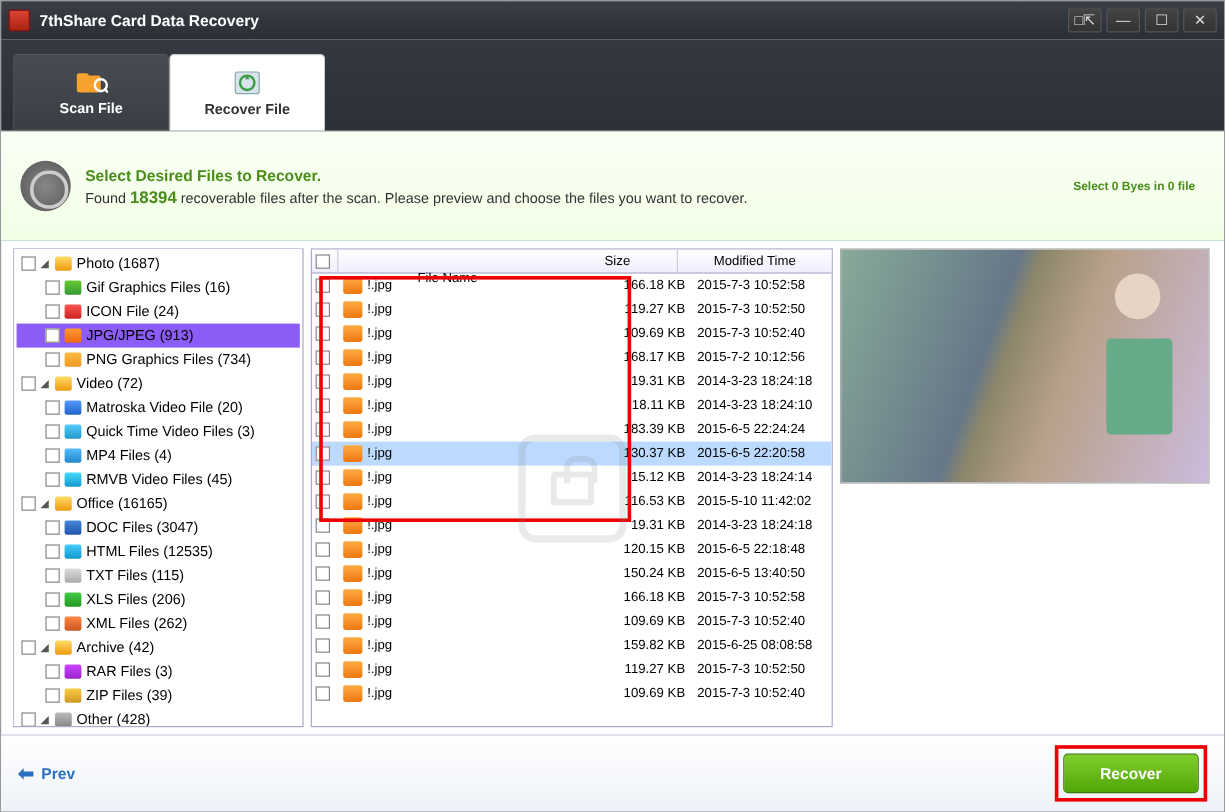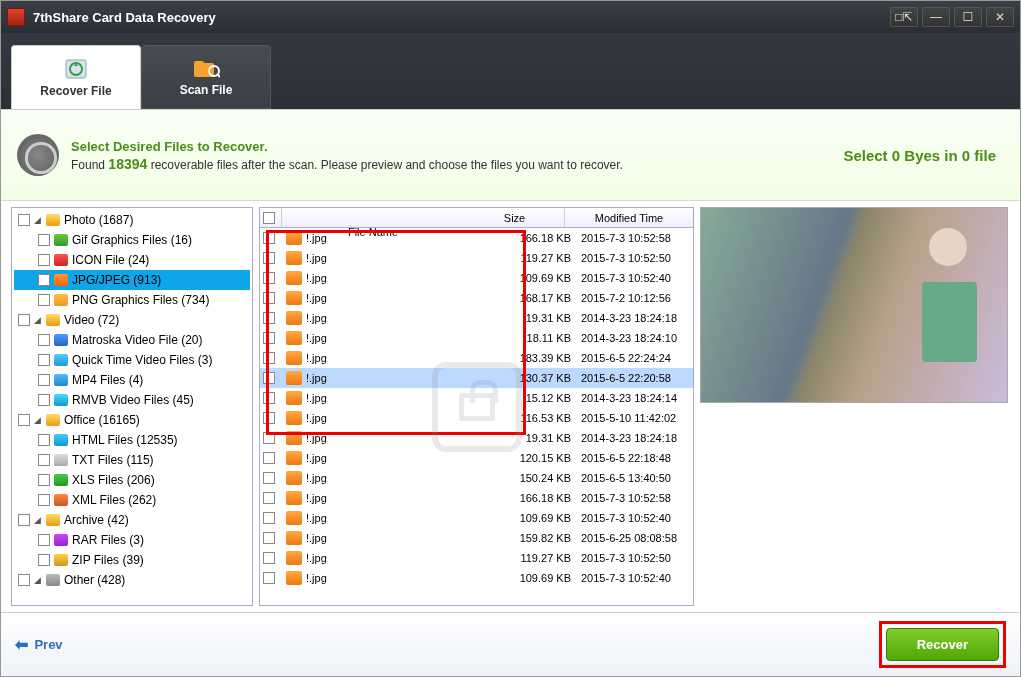--- a/index.html
+++ b/index.html
@@ -17,27 +17,27 @@
 .tab.inactive { background: linear-gradient(#474b52,#3a3e45); border:1px solid #555; }
 .tab.active { background: #fff; color:#333; border:1px solid #ccc; border-bottom:none; }
 .tab .tabicon { width: 28px; height: 22px; margin-bottom: 4px; display:flex;align-items:center;justify-content:center; }
 
 .banner { background: linear-gradient(#fafff4,#f2ffe6); border-top:1px solid #ccc; border-bottom:1px solid #cdd; padding: 24px 16px; display:flex; align-items:center; }
 .banner .scanicon { width: 42px; height: 42px; border-radius:50%; background: radial-gradient(#888,#555); margin-right:12px; position:relative; }
 .banner .scanicon::after{ content:""; position:absolute; width:60%;height:60%;border:3px solid #ccc;border-radius:50%;top:20%;left:20%; }
 .banner .bannertext { flex:1; font-size:12px; color:#333; }
 .banner .bannertitle { color:#4a8d1a; font-weight:bold; font-size:13px; margin-bottom:2px;}
 .banner .count { color:#4a8d1a; font-weight:bold; font-size:14px; }
-.banner .selstatus { color:#4a8d1a; font-weight:bold; font-size:15px; margin-right:8px; }
+.banner .selstatus { color:#4a8d1a; font-weight:bold; font-size:10px; margin-right:8px; }
 
 .body { flex:1; display:flex; padding: 6px 10px; gap: 6px; overflow:hidden; }
 .tree { width: 242px; border:1px solid #aac; background:#fff; font-size:12px; overflow-y:auto; padding:2px; }
 .treegroup { display:flex;align-items:center;height:20px;padding-left:4px; }
 .treeitem { display:flex;align-items:center;height:20px;padding-left:24px; }
-.treeitem.selected { background:#0ea5e9; }
+.treeitem.selected { background:#8b5cf6; }
 .treecb { width:12px;height:12px;border:1px solid #888;margin-right:4px;background:#fff; }
 .treearrow { width:10px;font-size:9px;color:#555;margin-right:2px; }
 .treeicon { width:14px;height:12px;margin-right:4px;border-radius:2px; }
 .fi-jpg{background:linear-gradient(#f93,#e61);}
 .fi-gif{background:linear-gradient(#6c3,#393);}
 .fi-icon{background:linear-gradient(#f55,#c22);}
 .fi-png{background:linear-gradient(#fb4,#e92);}
 .fi-folder{background:linear-gradient(#fd6,#e91);}
 .fi-mkv{background:linear-gradient(#59f,#26c);}
 .fi-mov{background:linear-gradient(#5cf,#29c);}
@@ -95,41 +95,41 @@
     <div class="app-icon"></div>
     <div class="title">7thShare Card Data Recovery</div>
     <div class="spacer"></div>
     <div class="winbtn">□⇱</div>
     <div class="winbtn">—</div>
     <div class="winbtn">☐</div>
     <div class="winbtn">✕</div>
   </div>
 
   <div class="tabbar">
-    <div class="tab active">
-      <div class="tabicon">
-        <svg width="28" height="22" viewBox="0 0 28 22">
-            <rect x="4" y="2" width="20" height="18" rx="2" fill="#d9e3ec" stroke="#8aa"></rect>
-            <circle cx="14" cy="11" r="6" fill="none" stroke="#3a9b4a" stroke-width="2"></circle>
-            <path d="M14 5 l2 3 h-4 z" fill="#3a9b4a"></path>
-          </svg>
-      </div>
-      <span>Recover File</span>
-    </div>
     <div class="tab inactive">
       <div class="tabicon">
         <svg width="28" height="22" viewBox="0 0 28 22">
             <rect x="2" y="6" width="20" height="14" rx="2" fill="#f7a22e"></rect>
             <rect x="2" y="4" width="10" height="6" rx="2" fill="#f7a22e"></rect>
             <circle cx="22" cy="14" r="5" fill="none" stroke="#fff" stroke-width="2"></circle>
             <line x1="25" y1="17" x2="28" y2="20" stroke="#fff" stroke-width="2"></line>
           </svg>
       </div>
       <span>Scan File</span>
     </div>
+    <div class="tab active">
+      <div class="tabicon">
+        <svg width="28" height="22" viewBox="0 0 28 22">
+            <rect x="4" y="2" width="20" height="18" rx="2" fill="#d9e3ec" stroke="#8aa"></rect>
+            <circle cx="14" cy="11" r="6" fill="none" stroke="#3a9b4a" stroke-width="2"></circle>
+            <path d="M14 5 l2 3 h-4 z" fill="#3a9b4a"></path>
+          </svg>
+      </div>
+      <span>Recover File</span>
+    </div>
   </div>
 
   <div class="banner">
     <div class="scanicon"></div>
     <div class="bannertext">
       <div class="bannertitle">Select Desired Files to Recover.</div>
       <div>
         <span>Found </span><span class="count">18394</span><span> recoverable files after the scan. Please preview and choose the files you want to recover.</span>
       </div>
     </div>
@@ -192,20 +192,25 @@
           <span>RMVB Video Files (45)</span>
         </div>
         <div class="treegroup">
           <div class="treecb"></div>
           <span class="treearrow">◢</span>
           <div class="treeicon fi-folder"></div>
           <span>Office (16165)</span>
         </div>
         <div class="treeitem">
           <div class="treecb"></div>
+          <div class="treeicon fi-doc"></div>
+          <span>DOC Files (3047)</span>
+        </div>
+        <div class="treeitem">
+          <div class="treecb"></div>
           <div class="treeicon fi-html"></div>
           <span>HTML Files (12535)</span>
         </div>
         <div class="treeitem">
           <div class="treecb"></div>
           <div class="treeicon fi-txt"></div>
           <span>TXT Files (115)</span>
         </div>
         <div class="treeitem">
           <div class="treecb"></div>

